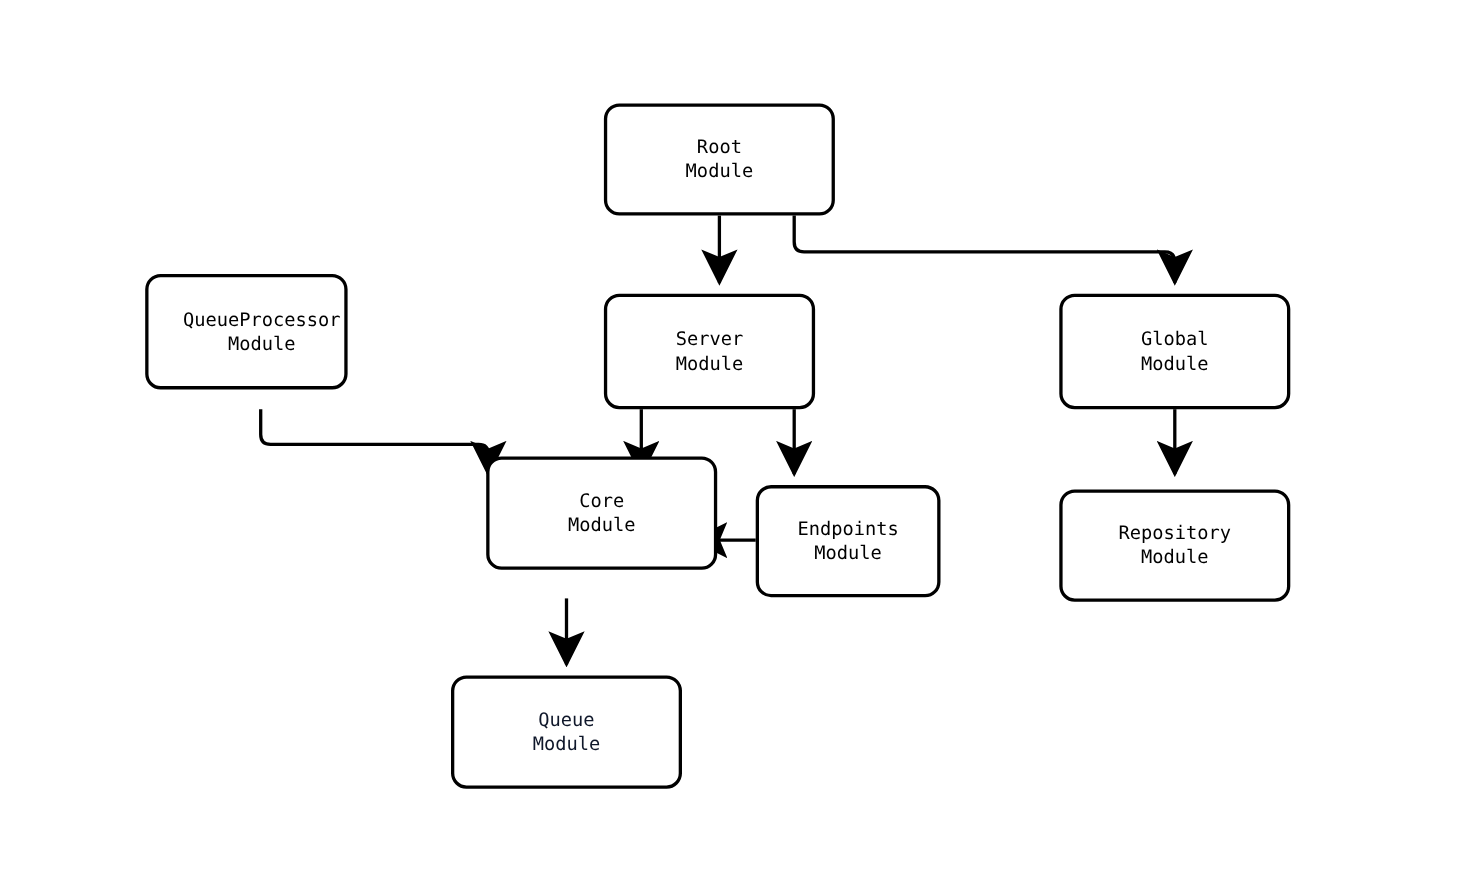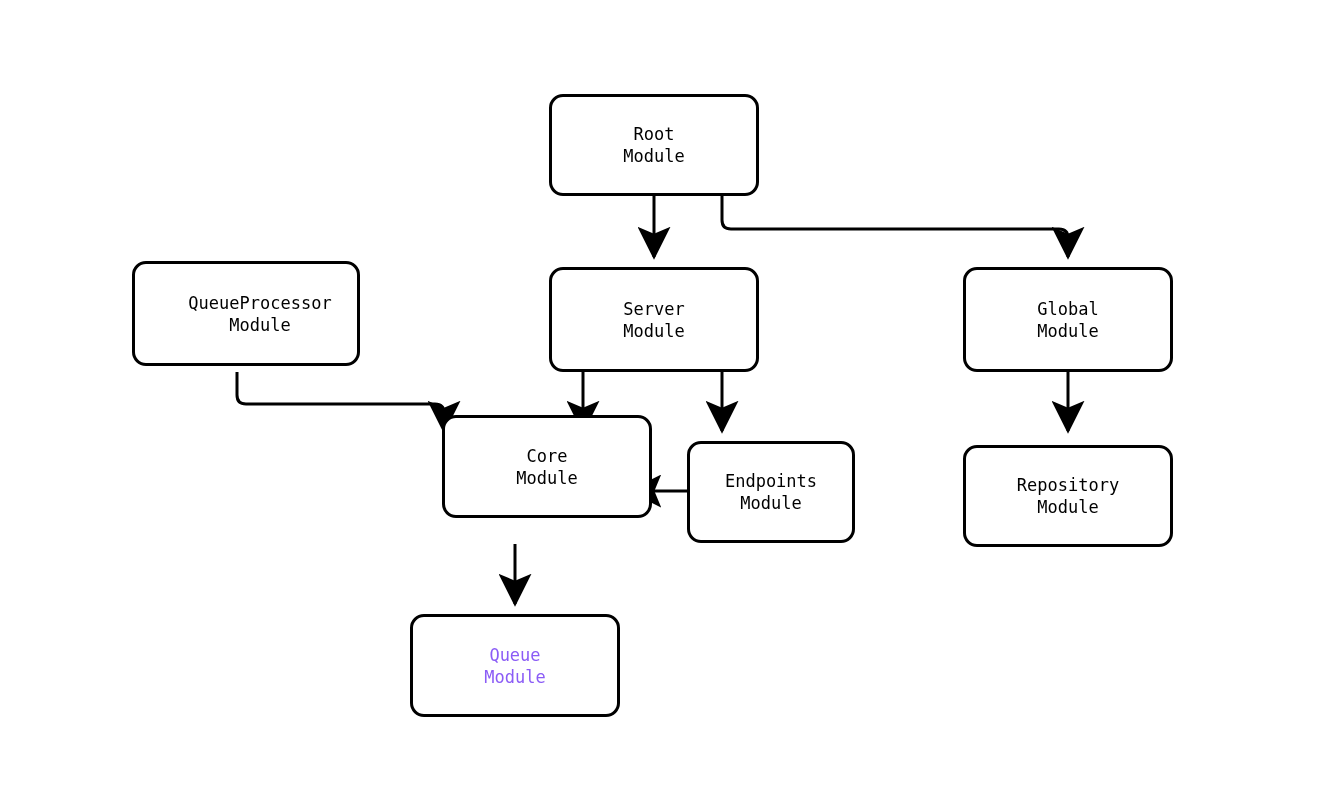--- a/index.html
+++ b/index.html
@@ -74,43 +74,43 @@
         <path d="M 687 491 L 631 491" stroke="#000000" marker-end="url(#arrow-end)"></path>
         <path d="M 515 544 L 515 604" stroke="#000000" marker-end="url(#arrow-end)"></path>
       </g>
   </svg>
 
   <div id="nodes-group">
       <div class="node-box" style="left: 549px; top: 94px; width: 210px; height: 102px; border-color: rgb(0, 0, 0);">
         <div class="node-label" style="color: rgb(0, 0, 0);">Root
 Module</div>
       </div>
-      <div class="node-box" style="left: 132px; top: 261px; width: 228px; height: 105px; border-color: rgb(0, 0, 0); padding-left: 28px;">
+      <div class="node-box" style="left: 132px; top: 249px; width: 184px; height: 105px; border-color: rgb(0, 0, 0); padding-left: 28px;">
         <div class="node-label" style="color: rgb(0, 0, 0);">QueueProcessor
 Module</div>
       </div>
-      <div class="node-box" style="left: 549px; top: 267px; width: 210px; height: 105px; border-color: rgb(0, 0, 0);">
+      <div class="node-box" style="left: 549px; top: 267px; width: 192px; height: 105px; border-color: rgb(0, 0, 0);">
         <div class="node-label" style="color: rgb(0, 0, 0);">Server
 Module</div>
       </div>
       <div class="node-box" style="left: 963px; top: 267px; width: 210px; height: 105px; border-color: rgb(0, 0, 0);">
         <div class="node-label" style="color: rgb(0, 0, 0);">Global
 Module</div>
       </div>
       <div class="node-box" style="left: 410px; top: 415px; width: 210px; height: 103px; border-color: rgb(0, 0, 0); margin-left: 32px;">
         <div class="node-label" style="color: rgb(0, 0, 0);">Core
 Module</div>
       </div>
       <div class="node-box" style="left: 687px; top: 441px; width: 168px; height: 102px; border-color: rgb(0, 0, 0);">
         <div class="node-label" style="color: rgb(0, 0, 0);">Endpoints
 Module</div>
       </div>
       <div class="node-box" style="left: 963px; top: 445px; width: 210px; height: 102px; border-color: rgb(0, 0, 0);">
         <div class="node-label" style="color: rgb(0, 0, 0);">Repository
 Module</div>
       </div>
       <div class="node-box" style="left: 410px; top: 614px; width: 210px; height: 103px; border-color: rgb(0, 0, 0);">
-        <div class="node-label" style="color: #8b5cf6;">Queue
+        <div class="node-label" style="color: #0f172a;">Queue
 Module</div>
       </div>
     </div>
 
 </div>
 
 </body></html>

